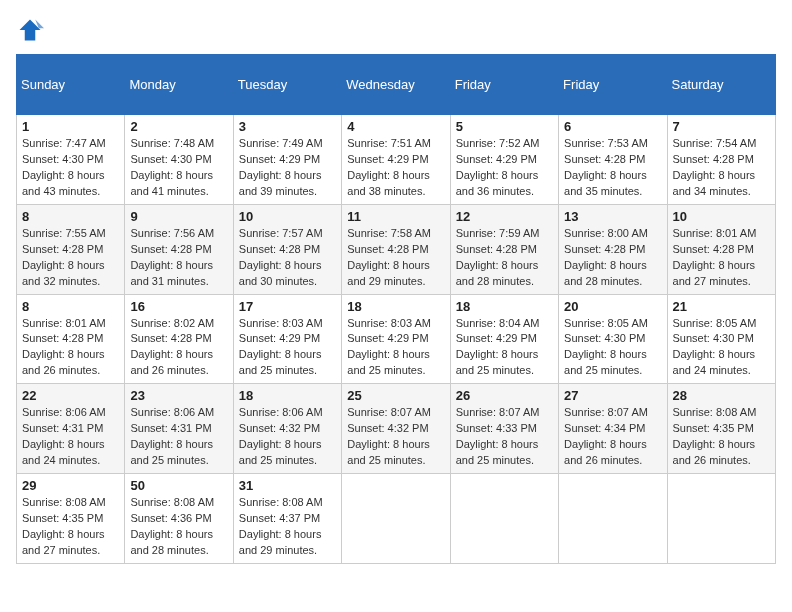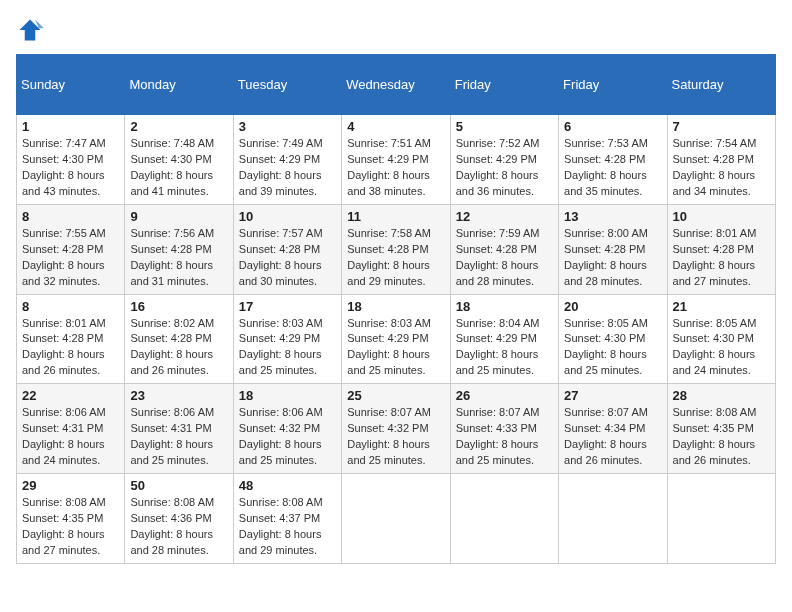--- a/index.html
+++ b/index.html
@@ -239,21 +239,21 @@
       <tr>
         <td>
           <span class="day-num">29</span>
         <div class="day-info">Sunrise: 8:08 AM<br>Sunset: 4:35 PM<br>Daylight: 8 hours and 27 minutes.</div>
         </td>
         <td>
           <span class="day-num">50</span>
         <div class="day-info">Sunrise: 8:08 AM<br>Sunset: 4:36 PM<br>Daylight: 8 hours and 28 minutes.</div>
         </td>
         <td>
-          <span class="day-num">48</span>
+          <span class="day-num">31</span>
         <div class="day-info">Sunrise: 8:08 AM<br>Sunset: 4:37 PM<br>Daylight: 8 hours and 29 minutes.</div>
         </td>
         <td class="empty-cell"></td>
         <td class="empty-cell"></td>
         <td class="empty-cell"></td>
         <td class="empty-cell"></td>
       </tr>
     </tbody>
 </table>
 

